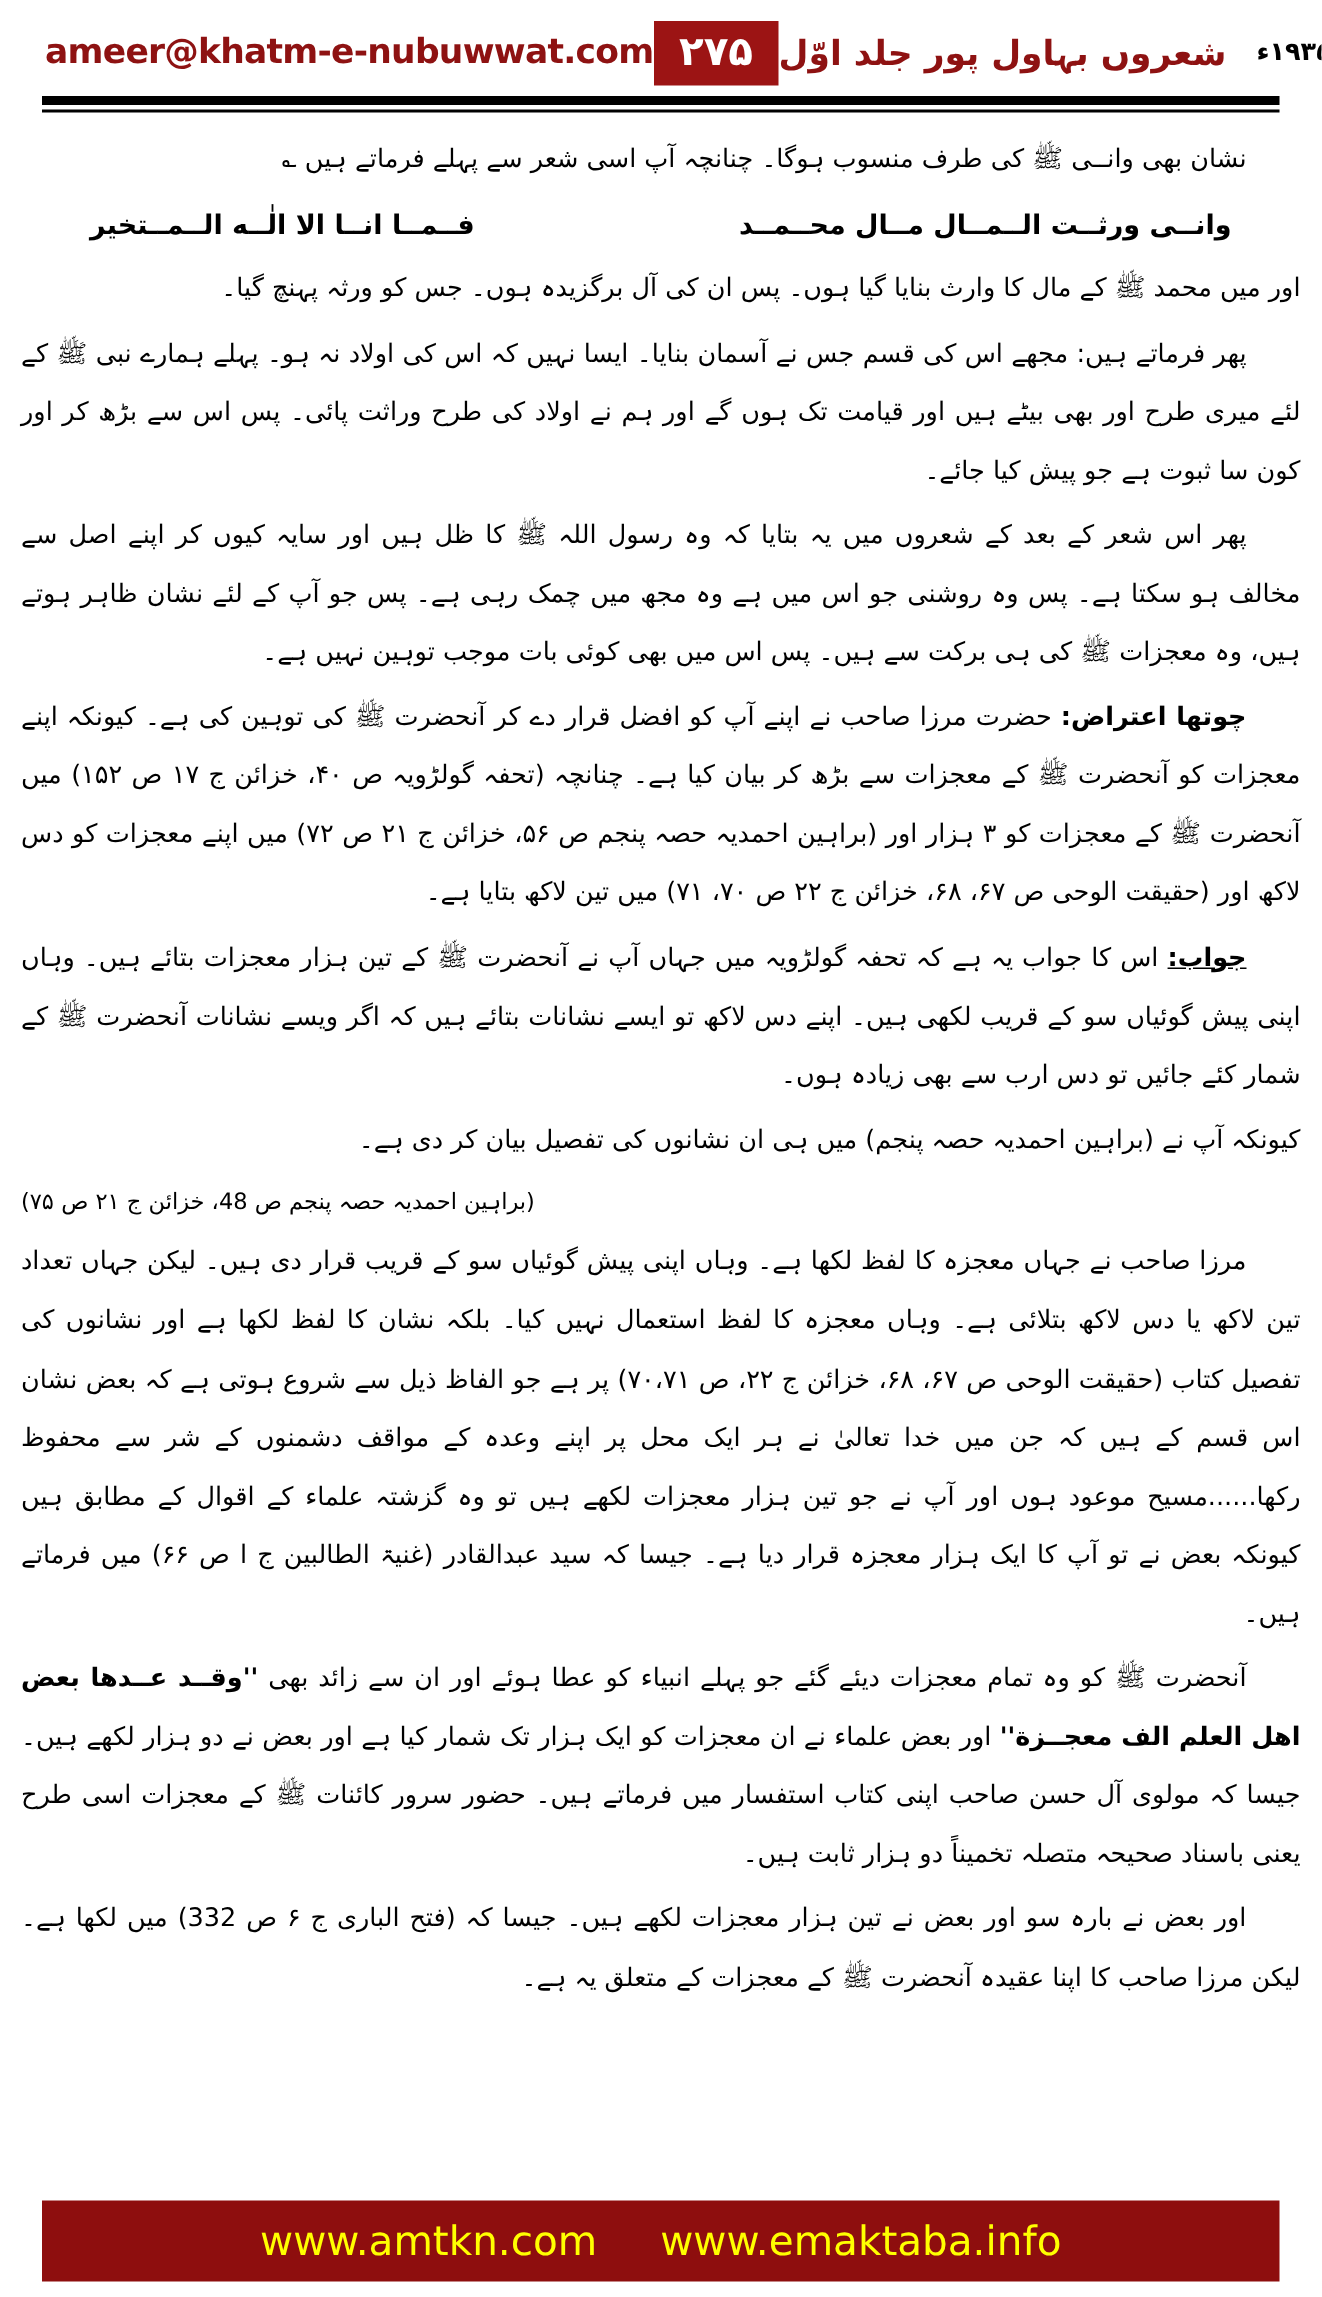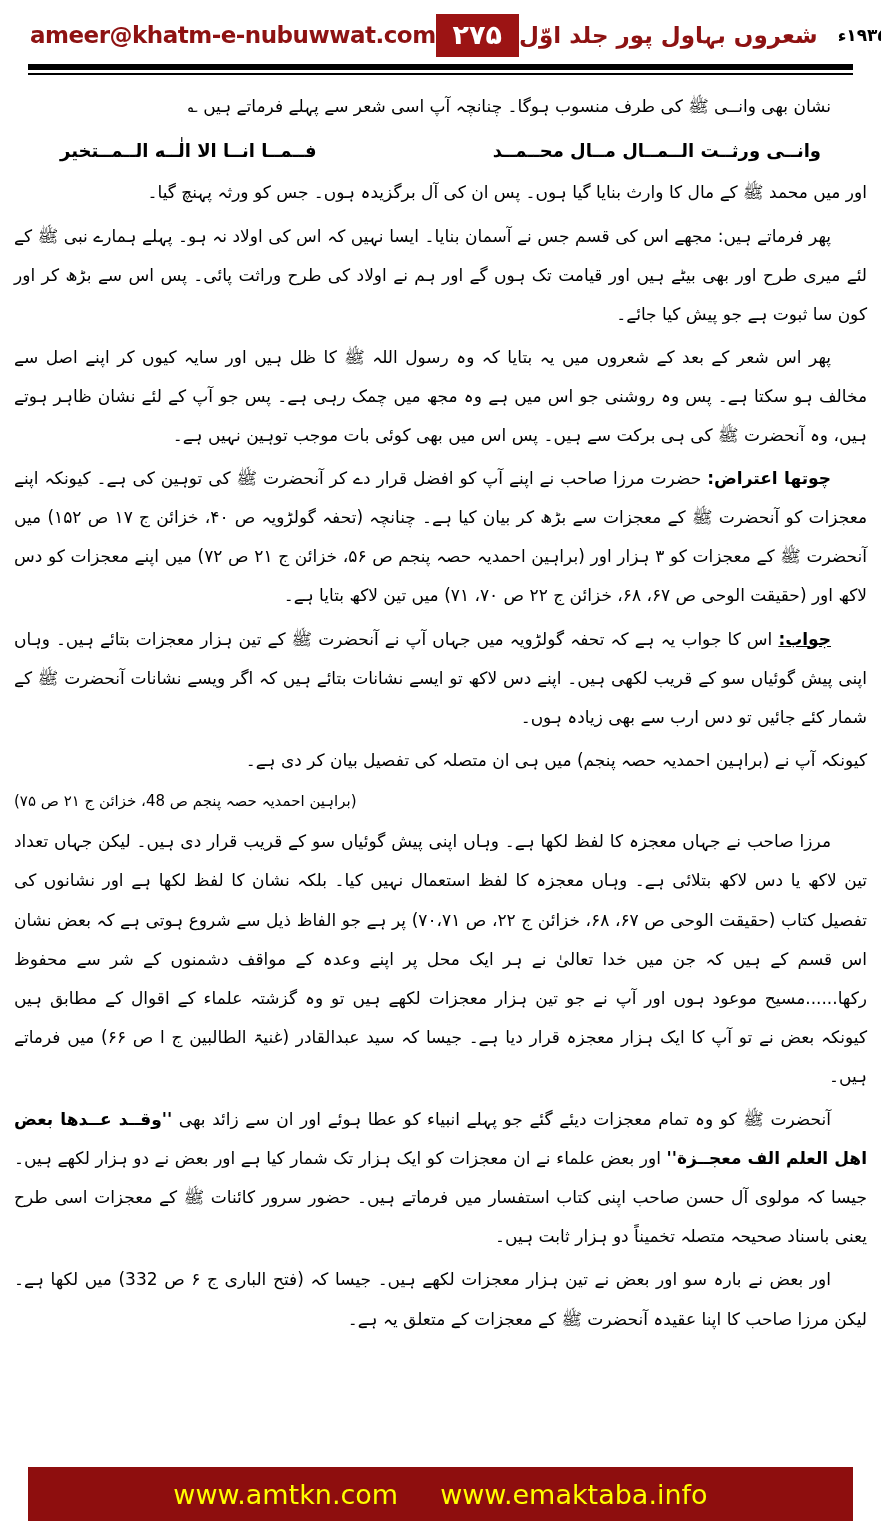--- a/index.html
+++ b/index.html
@@ -72,27 +72,27 @@
 
     <p class="couplet">
       <span>وانــی ورثــت الــمــال مــال محــمــد</span>
       <span>فــمــا انــا الا الٰــه الــمــتخیر</span>
     </p>
 
     <p class="center">اور میں محمد ﷺ کے مال کا وارث بنایا گیا ہوں۔ پس ان کی آل برگزیدہ ہوں۔ جس کو ورثہ پہنچ گیا۔</p>
 
     <p>پھر فرماتے ہیں: مجھے اس کی قسم جس نے آسمان بنایا۔ ایسا نہیں کہ اس کی اولاد نہ ہو۔ پہلے ہمارے نبی ﷺ کے لئے میری طرح اور بھی بیٹے ہیں اور قیامت تک ہوں گے اور ہم نے اولاد کی طرح وراثت پائی۔ پس اس سے بڑھ کر اور کون سا ثبوت ہے جو پیش کیا جائے۔</p>
 
-    <p>پھر اس شعر کے بعد کے شعروں میں یہ بتایا کہ وہ رسول اللہ ﷺ کا ظل ہیں اور سایہ کیوں کر اپنے اصل سے مخالف ہو سکتا ہے۔ پس وہ روشنی جو اس میں ہے وہ مجھ میں چمک رہی ہے۔ پس جو آپ کے لئے نشان ظاہر ہوتے ہیں، وہ آنحضرت ﷺ کی ہی برکت سے ہیں۔ پس اس میں بھی کوئی بات موجب توہین نہیں ہے۔</p>
+    <p>پھر اس شعر کے بعد کے شعروں میں یہ بتایا کہ وہ رسول اللہ ﷺ کا ظل ہیں اور سایہ کیوں کر اپنے اصل سے مخالف ہو سکتا ہے۔ پس وہ روشنی جو اس میں ہے وہ مجھ میں چمک رہی ہے۔ پس جو آپ کے لئے نشان ظاہر ہوتے ہیں، وہ معجزات ﷺ کی ہی برکت سے ہیں۔ پس اس میں بھی کوئی بات موجب توہین نہیں ہے۔</p>
 
     <p><span class="lead-bold">چوتھا اعتراض:</span><span> حضرت مرزا صاحب نے اپنے آپ کو افضل قرار دے کر آنحضرت ﷺ کی توہین کی ہے۔ کیونکہ اپنے معجزات کو آنحضرت ﷺ کے معجزات سے بڑھ کر بیان کیا ہے۔ چنانچہ (تحفہ گولڑویہ ص ۴۰، خزائن ج ۱۷ ص ۱۵۲) میں آنحضرت ﷺ کے معجزات کو ۳ ہزار اور (براہین احمدیہ حصہ پنجم ص ۵۶، خزائن ج ۲۱ ص ۷۲) میں اپنے معجزات کو دس لاکھ اور (حقیقت الوحی ص ۶۷، ۶۸، خزائن ج ۲۲ ص ۷۰، ۷۱) میں تین لاکھ بتایا ہے۔</span></p>
 
     <p><span class="lead-underline">جواب:</span><span> اس کا جواب یہ ہے کہ تحفہ گولڑویہ میں جہاں آپ نے آنحضرت ﷺ کے تین ہزار معجزات بتائے ہیں۔ وہاں اپنی پیش گوئیاں سو کے قریب لکھی ہیں۔ اپنے دس لاکھ تو ایسے نشانات بتائے ہیں کہ اگر ویسے نشانات آنحضرت ﷺ کے شمار کئے جائیں تو دس ارب سے بھی زیادہ ہوں۔</span></p>
 
-    <p class="center">کیونکہ آپ نے (براہین احمدیہ حصہ پنجم) میں ہی ان متصلہ کی تفصیل بیان کر دی ہے۔</p>
+    <p class="center">کیونکہ آپ نے (براہین احمدیہ حصہ پنجم) میں ہی ان نشانوں کی تفصیل بیان کر دی ہے۔</p>
 
     <p class="ref">(براہین احمدیہ حصہ پنجم ص 48، خزائن ج ۲۱ ص ۷۵)</p>
 
     <p>مرزا صاحب نے جہاں معجزہ کا لفظ لکھا ہے۔ وہاں اپنی پیش گوئیاں سو کے قریب قرار دی ہیں۔ لیکن جہاں تعداد تین لاکھ یا دس لاکھ بتلائی ہے۔ وہاں معجزہ کا لفظ استعمال نہیں کیا۔ بلکہ نشان کا لفظ لکھا ہے اور نشانوں کی تفصیل کتاب (حقیقت الوحی ص ۶۷، ۶۸، خزائن ج ۲۲، ص ۷۰،۷۱) پر ہے جو الفاظ ذیل سے شروع ہوتی ہے کہ بعض نشان اس قسم کے ہیں کہ جن میں خدا تعالیٰ نے ہر ایک محل پر اپنے وعدہ کے مواقف دشمنوں کے شر سے محفوظ رکھا......مسیح موعود ہوں اور آپ نے جو تین ہزار معجزات لکھے ہیں تو وہ گزشتہ علماء کے اقوال کے مطابق ہیں کیونکہ بعض نے تو آپ کا ایک ہزار معجزہ قرار دیا ہے۔ جیسا کہ سید عبدالقادر (غنیۃ الطالبین ج ا ص ۶۶) میں فرماتے ہیں۔</p>
 
     <p><span>آنحضرت ﷺ کو وہ تمام معجزات دیئے گئے جو پہلے انبیاء کو عطا ہوئے اور ان سے زائد بھی </span><span class="arabic-bold">''وقــد عــدها بعض اهل العلم الف معجــزة''</span><span> اور بعض علماء نے ان معجزات کو ایک ہزار تک شمار کیا ہے اور بعض نے دو ہزار لکھے ہیں۔ جیسا کہ مولوی آل حسن صاحب اپنی کتاب استفسار میں فرماتے ہیں۔ حضور سرور کائنات ﷺ کے معجزات اسی طرح یعنی باسناد صحیحہ متصلہ تخمیناً دو ہزار ثابت ہیں۔</span></p>
 
     <p>اور بعض نے بارہ سو اور بعض نے تین ہزار معجزات لکھے ہیں۔ جیسا کہ (فتح الباری ج ۶ ص 332) میں لکھا ہے۔ لیکن مرزا صاحب کا اپنا عقیدہ آنحضرت ﷺ کے معجزات کے متعلق یہ ہے۔</p>
   </div>
 

